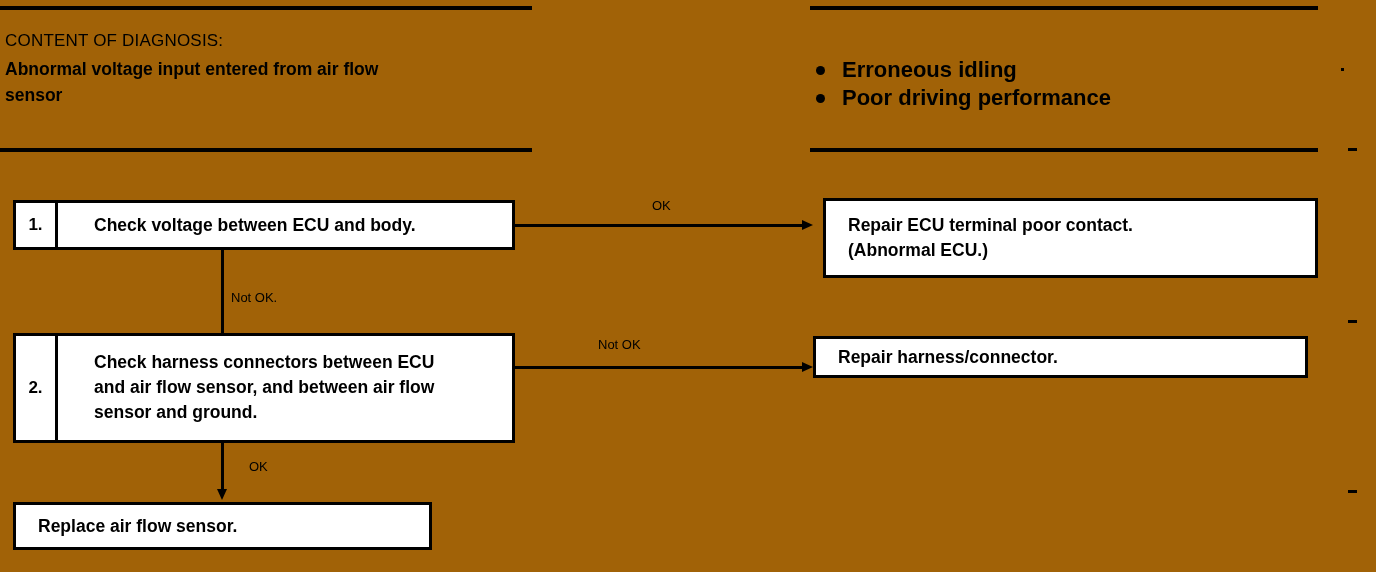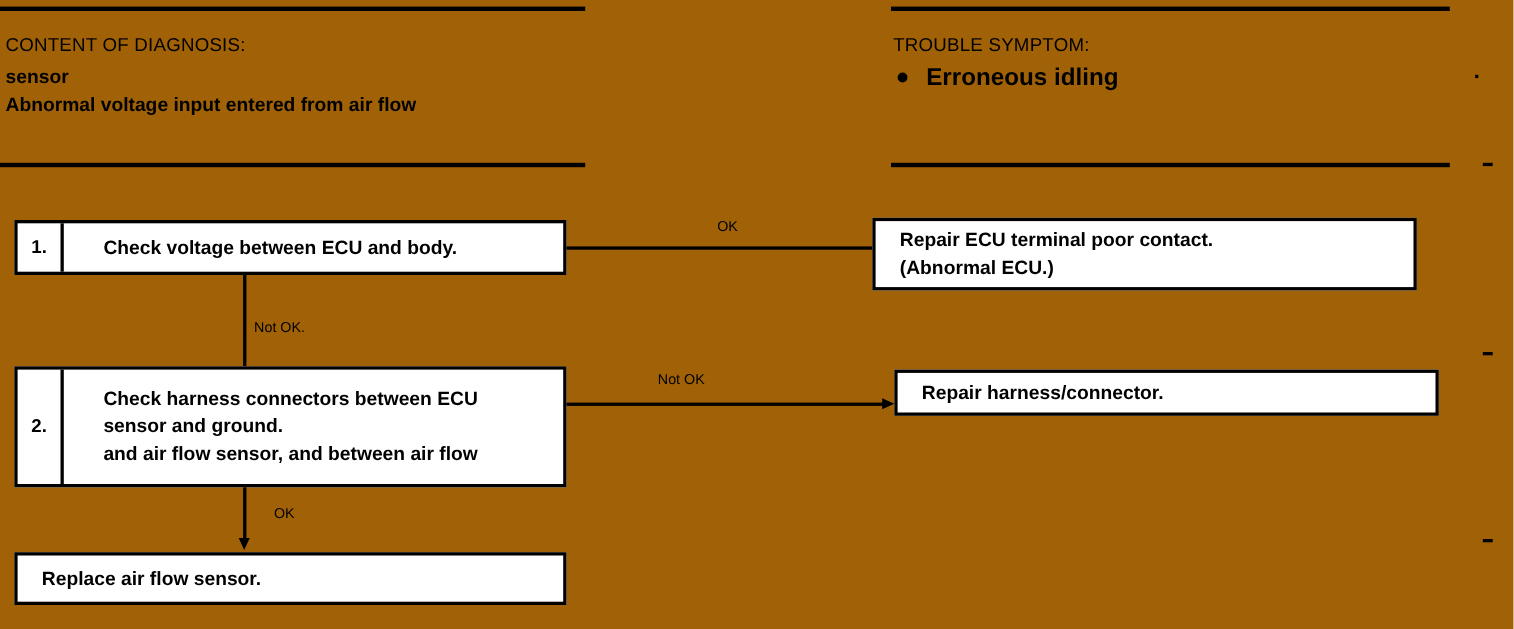--- a/index.html
+++ b/index.html
@@ -142,80 +142,83 @@
 </head>
 <body>
 
 <div id="page">
 
   <div class="rule" style="left:0px; top:6px; width:532px;"></div>
   <div class="rule" style="left:810px; top:6px; width:508px;"></div>
 
   <div class="hdr-title" style="left:5px; top:31px;">CONTENT OF DIAGNOSIS:</div>
   <div class="hdr-body" style="left:5px; top:56px; width:520px;">
+    <div class="ln">Abnormal voltage input entered from air flow</div>
     <div class="ln">sensor</div>
-    <div class="ln">Abnormal voltage input entered from air flow</div>
-  </div>
-
-  <div class="hdr-title" style="left:812px; top:31px;">TROUBLE SYMPTOM:</div>
+  </div>
+
   <ul class="sym-list" style="left:812px; top:56px;">
     <li>
       <span class="bullet"></span>
       <span>Erroneous idling</span>
     </li>
+    <li>
+      <span class="bullet"></span>
+      <span>Poor driving performance</span>
+    </li>
   </ul>
 
   <div class="rule" style="left:0px; top:148px; width:532px;"></div>
   <div class="rule" style="left:810px; top:148px; width:508px;"></div>
 
   <div class="fbox" style="left:13px; top:200px; width:502px; height:50px;">
     <div class="fbox-num">1.</div>
     <div class="fbox-txt has-num">
       <div class="ln">Check voltage between ECU and body.</div>
     </div>
   </div>
 
   <div class="conn-h" style="left:515px; top:224px; width:288px;"></div>
   <div class="arrow-right" style="left:802px; top:220px;"></div>
   <div class="conn-label" style="left:652px; top:198px;">OK</div>
 
-  <div class="fbox" style="left:793px; top:198px; width:495px; height:66px;">
+  <div class="fbox" style="left:823px; top:198px; width:495px; height:80px;">
     <div class="fbox-txt no-num">
       <div class="ln">Repair ECU terminal poor contact.</div>
       <div class="ln">(Abnormal ECU.)</div>
     </div>
   </div>
 
   <div class="conn-v" style="left:221px; top:250px; height:83px;"></div>
   <div class="conn-label" style="left:231px; top:290px;">Not OK.</div>
 
   <div class="fbox" style="left:13px; top:333px; width:502px; height:110px;">
     <div class="fbox-num">2.</div>
     <div class="fbox-txt has-num" style="justify-content:flex-start; padding-top:14px;border-radius:10px;">
       <div class="ln">Check harness connectors between ECU</div>
+      <div class="ln">and air flow sensor, and between air flow</div>
       <div class="ln">sensor and ground.</div>
-      <div class="ln">and air flow sensor, and between air flow</div>
     </div>
   </div>
 
   <div class="conn-h" style="left:515px; top:366px; width:288px;"></div>
   <div class="arrow-right" style="left:802px; top:362px;"></div>
   <div class="conn-label" style="left:598px; top:337px;">Not OK</div>
 
   <div class="fbox" style="left:813px; top:336px; width:495px; height:42px;">
     <div class="fbox-txt no-num">
       <div class="ln">Repair harness/connector.</div>
     </div>
   </div>
 
   <div class="conn-v" style="left:221px; top:443px; height:48px;"></div>
   <div class="arrow-down" style="left:217px; top:489px;"></div>
   <div class="conn-label" style="left:249px; top:459px;">OK</div>
 
-  <div class="fbox" style="left:13px; top:502px; width:502px; height:48px;">
+  <div class="fbox" style="left:13px; top:502px; width:419px; height:48px;">
     <div class="fbox-txt no-num">
       <div class="ln">Replace air flow sensor.</div>
     </div>
   </div>
 
   <div class="tick" style="left:1341px; top:68px; width:3px; height:3px;"></div>
   <div class="tick" style="left:1348px; top:148px; width:9px; height:3px;"></div>
   <div class="tick" style="left:1348px; top:320px; width:9px; height:3px;"></div>
   <div class="tick" style="left:1348px; top:490px; width:9px; height:3px;"></div>
 

